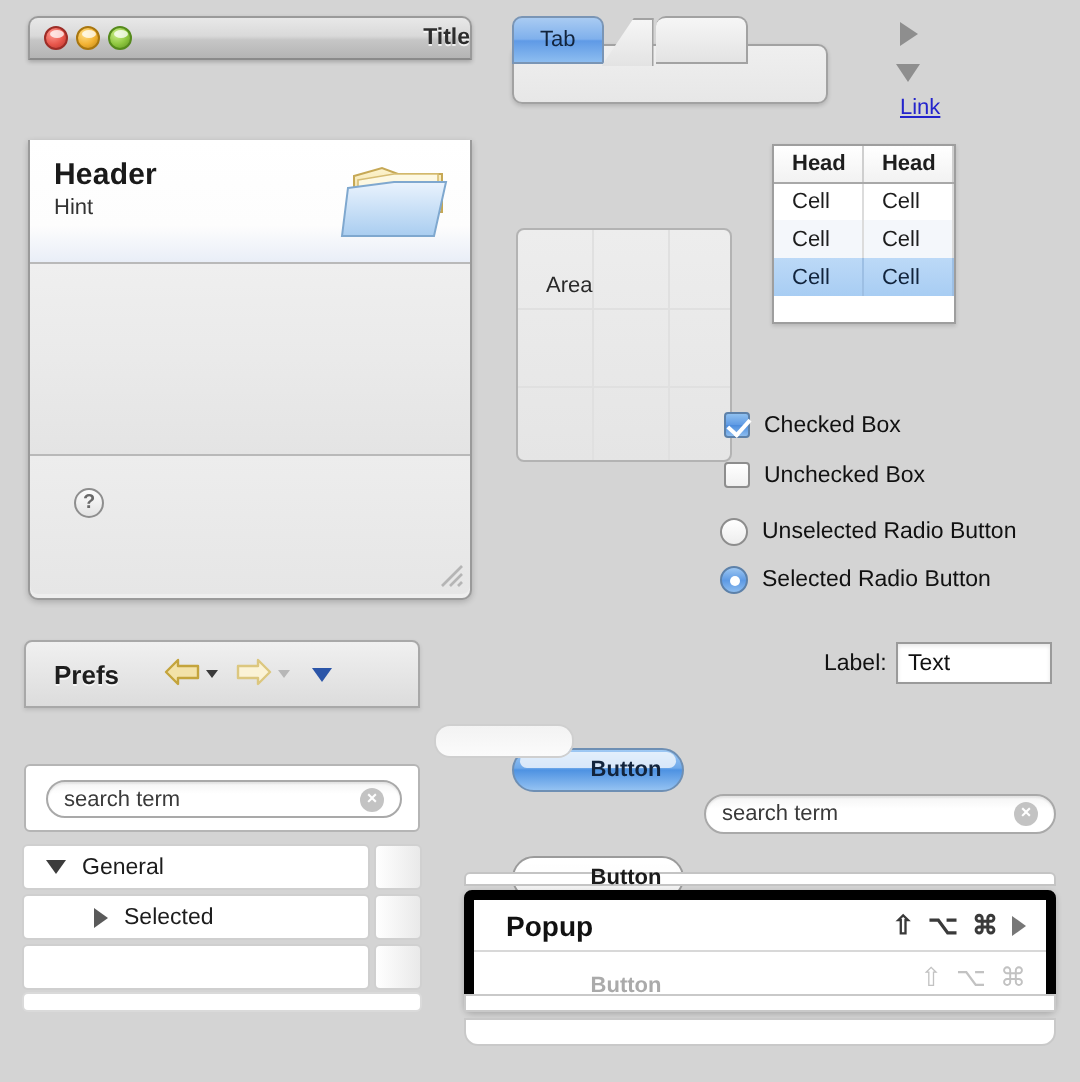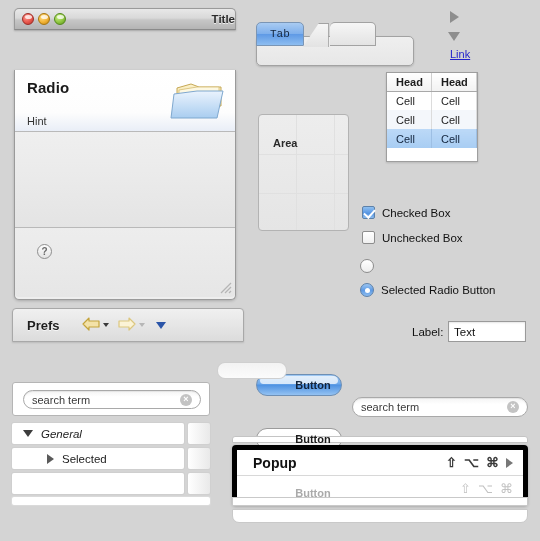--- a/index.html
+++ b/index.html
@@ -52,21 +52,21 @@
     border-radius:0 0 5px 5px;
     box-shadow:0 1px 3px rgba(0,0,0,.2);
   }
   .header-pane {
     height:62px;
     background:linear-gradient(to bottom,#ffffff 0%,#fdfdfd 70%,#e9eef7 100%);
     border-bottom:1px solid #b9b9b9;
     position:relative; padding:9px 12px;
   }
   .header-title { font-size:15px; font-weight:bold; color:#1a1a1a; letter-spacing:.1px; }
-  .header-hint  { font-size:11px; color:#333; margin-top:19px; }
+  .header-hint  { font-size:11px; color:#333; margin-top:2px; }
   .folder-icon { position:absolute; right:10px; top:6px; }
   .content-pane {
     background:linear-gradient(to bottom,#efefef 0%,#eaeaea 50%,#e4e4e4 100%);
     border-bottom:1px solid #b9b9b9;
   }
   .bottom-pane {
     background:linear-gradient(to bottom,#ededed,#e6e6e6);
     position:relative; border-radius:0 0 4px 4px;
   }
   .help-btn {
@@ -289,21 +289,21 @@
     <div class="light l-red"></div>
     <div class="light l-grey"></div>
     <div class="light l-green"></div>
   </div>
   <div class="win-title">Title</div>
 </div>
 
 <div class="abs win-body" style="left:14px; top:70px; width:222px; height:230px;">
 
   <div class="header-pane">
-    <div class="header-title">Radio</div>
+    <div class="header-title">Header</div>
     <div class="header-hint">Hint</div>
     <div class="folder-icon">
       <svg width="56" height="48" viewBox="0 0 56 48">
         <defs>
           <linearGradient id="fbk" x1="0" y1="0" x2="0" y2="1">
             <stop offset="0" stop-color="#fdf4cf"></stop>
               <stop offset="1" stop-color="#e8cf86"></stop>
           </linearGradient>
           <linearGradient id="ffr" x1="0" y1="0" x2="0" y2="1">
             <stop offset="0" stop-color="#eaf3fd"></stop>
@@ -324,36 +324,36 @@
     <div class="grip">
       <svg width="13" height="13" viewBox="0 0 13 13">
         <line x1="12" y1="2" x2="2" y2="12" stroke="#b5b5b5" stroke-width="1.3"></line>
         <line x1="12" y1="6" x2="6" y2="12" stroke="#b5b5b5" stroke-width="1.3"></line>
         <line x1="12" y1="10" x2="10" y2="12" stroke="#b5b5b5" stroke-width="1.3"></line>
       </svg>
     </div>
   </div>
 </div>
 
-<div class="abs tabview" style="left:256px; top:22px; width:158px; height:44px;font-family:Liberation Mono, monospace;">
+<div class="abs tabview" style="left:256px; top:8px; width:158px; height:44px;">
   <div class="tab-body"></div>
   <div class="tab-strip">
     <div class="tab sel">
       <span>Tab</span>
       <div class="tab-wedge"></div>
     </div>
     <div class="tab plain" style="width:46px; margin-left:26px;"></div>
   </div>
 </div>
 
 <div class="abs tri tri-right" style="left:450px; top:11px;"></div>
 <div class="abs tri tri-down" style="left:448px; top:32px;"></div>
 <a class="abs link" href="#" style="left:450px; top:48px;">Link</a>
 
-<div class="abs area-box" style="left:258px; top:70px; width:91px; height:117px;font-weight:bold;">
+<div class="abs area-box" style="left:258px; top:70px; width:108px; height:117px;">
   <div class="vline" style="left:37px;"></div>
   <div class="vline" style="left:75px;"></div>
   <div class="hline" style="top:39px;"></div>
   <div class="hline" style="top:78px;"></div>
   <div class="area-label">Area</div>
 </div>
 
 <div class="abs table-wrap" style="left:386px; top:72px; width:92px; height:90px;">
   <table class="grid">
     <thead>
@@ -393,27 +393,28 @@
   <div class="cbox on"></div>
   <span>Checked Box</span>
 </div>
 <div class="abs ctl-row" style="left:362px; top:231px;justify-content:space-between;">
   <div class="cbox"></div>
   <span>Unchecked Box</span>
 </div>
 
 <div class="abs ctl-row" style="left:360px; top:259px;">
   <div class="radio"></div>
+  <span>Unselected Radio Button</span>
 </div>
 <div class="abs ctl-row" style="left:360px; top:283px;">
   <div class="radio on"></div>
   <span>Selected Radio Button</span>
 </div>
 
-<div class="abs prefs-bar" style="left:12px; top:308px; width:232px; height:34px;">
+<div class="abs prefs-bar" style="left:12px; top:320px; width:198px; height:34px;">
   <div class="prefs-title">Prefs</div>
   <div class="nav-grp">
     <div>
       <svg width="18" height="14" viewBox="0 0 18 14">
         <path d="M7 1 L1 7 L7 13 L7 10 L17 10 L17 4 L7 4 Z" fill="#f3e2a8" stroke="#c4a43c" stroke-width="1.2" stroke-linejoin="round"></path>
       </svg>
     </div>
     <div class="mini-tri"></div>
     <div style="margin-left:6px;">
       <svg width="18" height="14" viewBox="0 0 18 14">
@@ -425,21 +426,21 @@
   </div>
 </div>
 
 <div class="abs panel-white" style="left:12px; top:382px; width:198px; height:34px;">
   <div class="search-field" style="position:absolute; left:10px; top:7px; width:178px; height:19px;">
     <span>search term</span>
     <span class="clear-x">×</span>
   </div>
 </div>
 
-<div class="abs outline-row" style="left:12px; top:423px; width:172px; height:21px; padding-left:11px; gap:8px;font-style:italic;">
+<div class="abs outline-row" style="left:12px; top:423px; width:172px; height:21px; padding-left:11px; gap:8px;">
   <div class="disc disc-down"></div>
   <span>General</span>
 </div>
 <div class="abs vscroll" style="left:188px; top:423px; width:22px; height:21px;"></div>
 
 <div class="abs outline-row" style="left:12px; top:448px; width:172px; height:21px; padding-left:35px; gap:8px;">
   <div class="disc disc-right"></div>
   <span>Selected</span>
 </div>
 <div class="abs vscroll" style="left:188px; top:448px; width:22px; height:21px;"></div>

